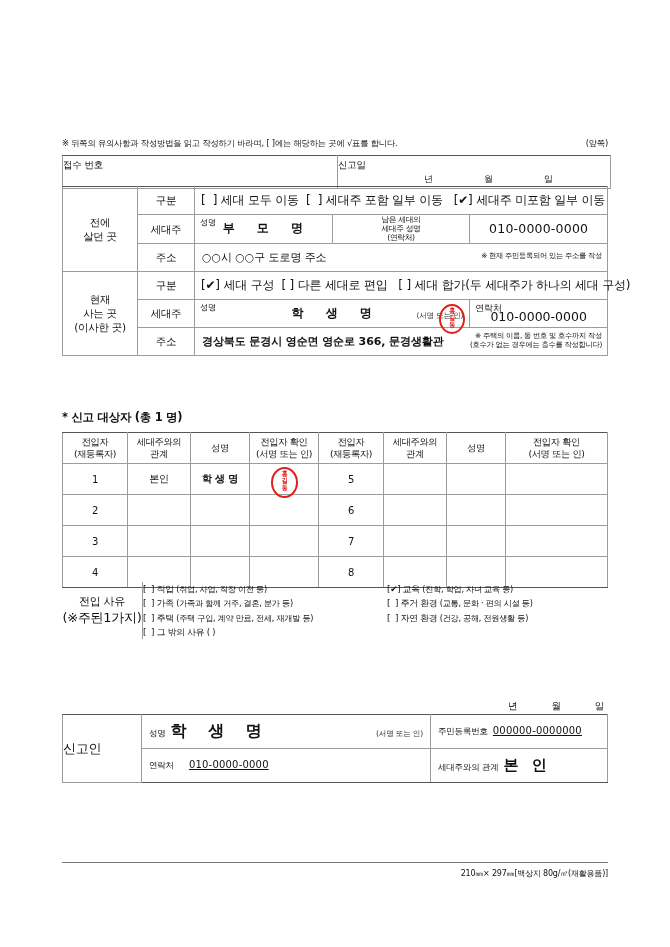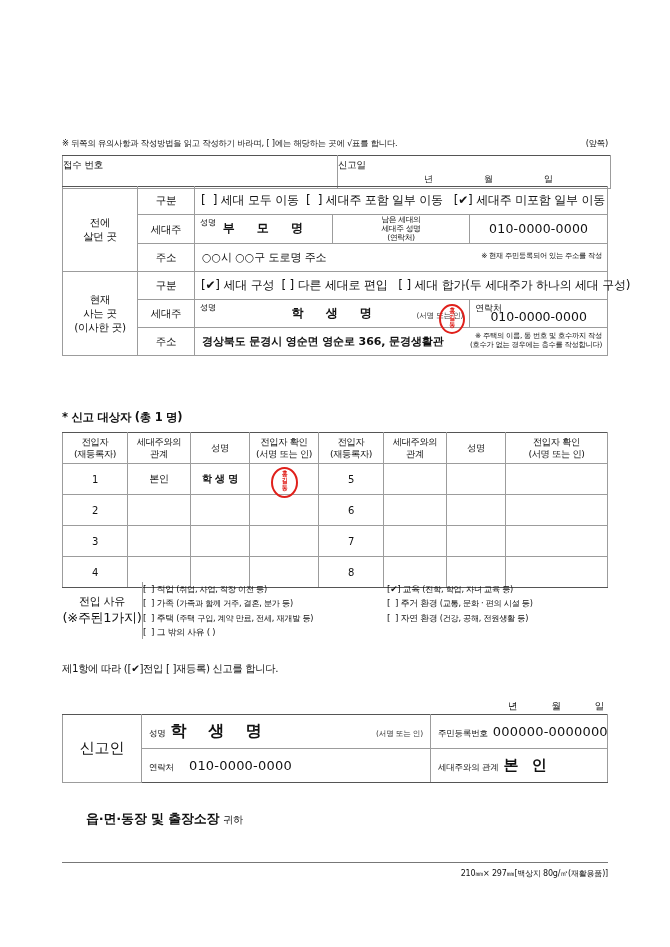--- a/index.html
+++ b/index.html
@@ -329,36 +329,36 @@
   .legal-ymd .d { margin-right: 4px; }
 
   
   #declarant-table {
     left: 62px;
     top: 714px;
     width: 546px;
   }
   #declarant-table td { height: 33px; }
   .dec-label {
-    text-align: center;
-    font-size: 15px;
+    font-size: 13px;
     letter-spacing: -0.2px;
   }
   .dec-mini {
     font-size: 8.5px;
     letter-spacing: -0.2px;
   }
   .dec-big {
     font-size: 16px;
     font-weight: bold;
     letter-spacing: 8px;
   }
   .dec-mid {
-    font-size: 13px;
+    font-size: 10px;
     letter-spacing: 0.2px;
+    text-decoration: underline;
   }
   .dec-hint {
     font-size: 7.6px;
     letter-spacing: -0.2px;
     color: #333;
   }
   .dec-inner {
     display: flex;
     align-items: baseline;
     padding: 0 7px;
@@ -625,21 +625,20 @@
             <div class="reason-item">[&nbsp;&nbsp;]&nbsp;<span>주거 환경</span>&nbsp;<span class="tail">(교통, 문화 · 편의 시설 등)</span></div>
             <div class="reason-item">[&nbsp;&nbsp;]&nbsp;<span>자연 환경</span>&nbsp;<span class="tail">(건강, 공해, 전원생활 등)</span></div>
           </div>
         </div>
       </td>
     </tr>
   </tbody>
     </table>
 
   <div class="legal">
-    <div><span>제1항에 따라 ([</span><b>✔</b><span>]전입  [  ]재등록) 신고를 합니다.</span></div>
   </div>
   <div class="legal-ymd">
     <span class="y">년</span><span class="m">월</span><span class="d">일</span>
   </div>
 
   <table class="tbl" id="declarant-table">
     <tbody>
         <tr>
       <td rowspan="2" class="dec-label thick-top" style="width:78px;">신고인</td>
       <td class="thick-top" style="width:288px;">
@@ -666,20 +665,17 @@
       <td class="thick-bottom">
         <div class="dec-inner">
           <span class="dec-mini">세대주와의 관계</span>
           <span class="dec-big" style="font-size:15px;letter-spacing:4px;">본 인</span>
         </div>
       </td>
     </tr>
   </tbody>
     </table>
 
-  <div class="recipient">
-    <span>읍·면·동장 및 출장소장</span><span class="suffix">귀하</span>
-  </div>
 
   <div class="footrule"></div>
   <div class="paper-spec">210㎜× 297㎜[백상지 80g/㎡(재활용품)]</div>
 
 </div>
 
 </body></html>

